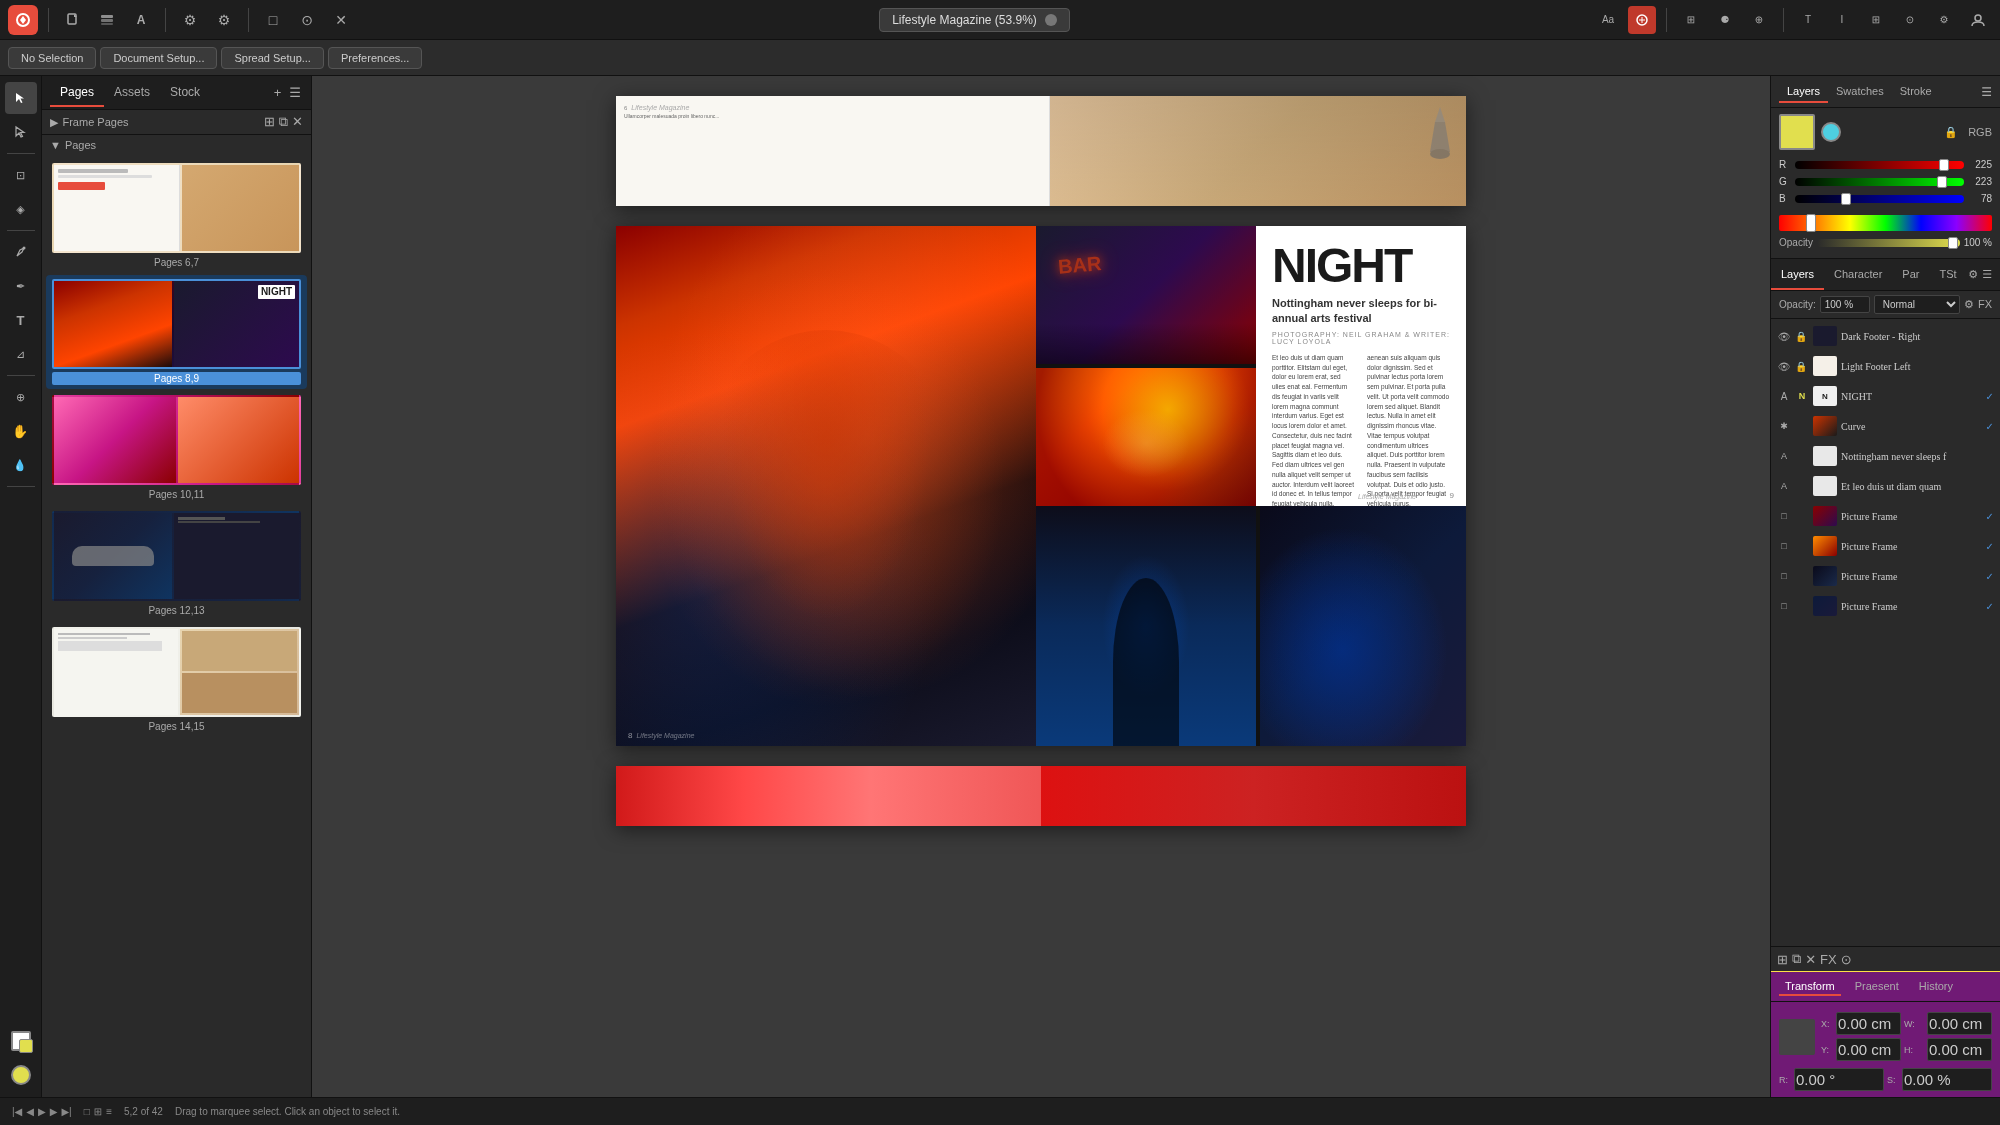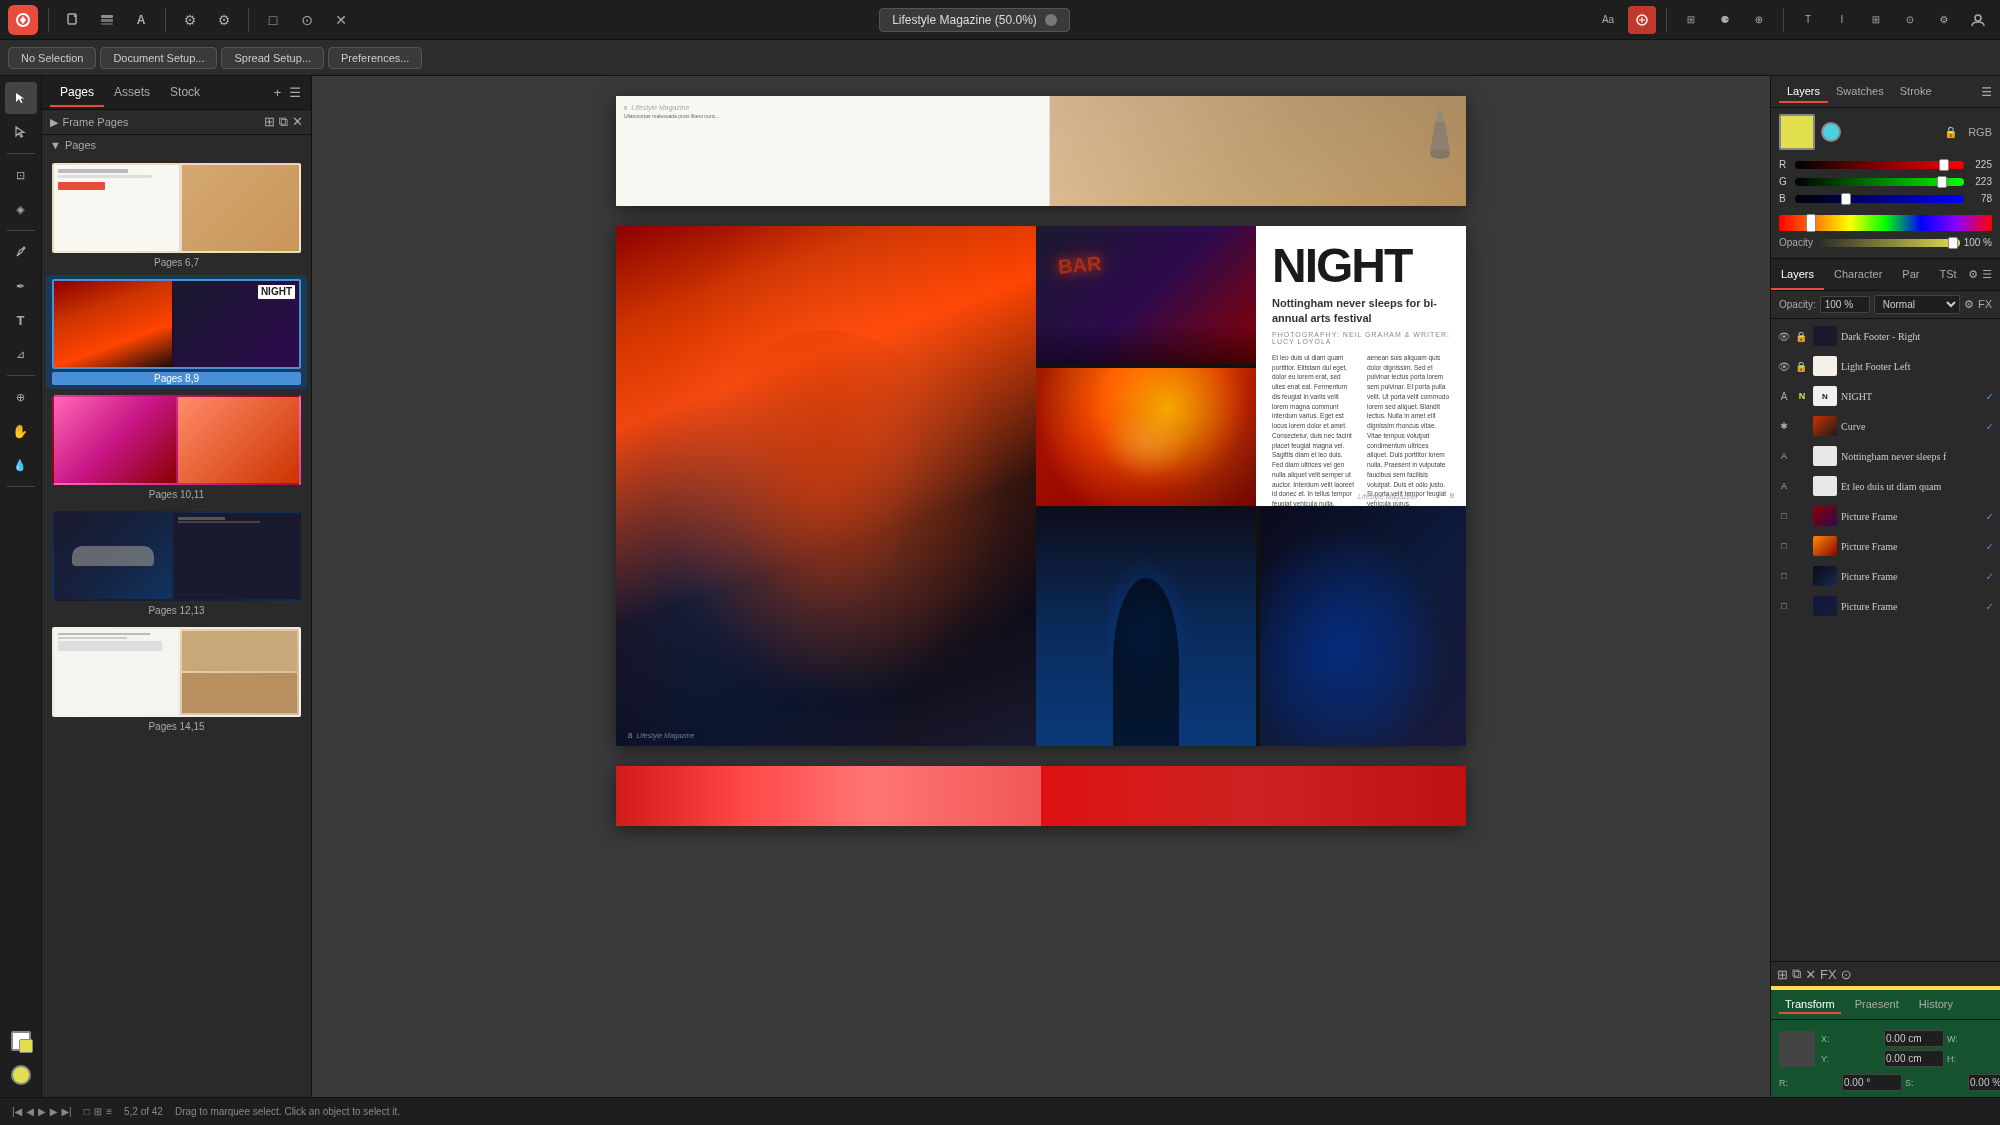--- a/index.html
+++ b/index.html
@@ -633,22 +633,22 @@
     .layer-thumb-curve { background: linear-gradient(135deg, #cc3300, #1a1a1a); }
     .layer-thumb-text { background: #f0f0f0; display: flex; align-items: center; justify-content: center; font-size: 8px; font-weight: bold; color: #1a1a1a; }
     .layer-thumb-subtitle { background: #e8e8e8; }
     .layer-thumb-pic1 { background: linear-gradient(135deg, #8b0000, #2d0a4e); }
     .layer-thumb-pic2 { background: linear-gradient(135deg, #ff8c00, #8b0000); }
     .layer-thumb-pic3 { background: linear-gradient(135deg, #0a0a1a, #1a2a4a); }
     .layer-thumb-pic4 { background: linear-gradient(135deg, #0d1a3a, #1a1a3a); }
 
     
     .transform-section {
-      border-top: 4px solid #fde047;
-      background: #14532d;
+      border-top: 1px solid #fde047;
+      background: #701a75;
     }
     .transform-header {
       display: flex;
       align-items: center;
       padding: 4px 8px;
       gap: 8px;
       border-bottom: 1px solid #111;
       height: 30px;
     }
     .transform-tab {
@@ -671,24 +671,23 @@
       align-items: center;
       gap: 3px;
     }
     .field-label { font-size: 9px; color: #aaa; width: 12px; }
     .field-input {
       flex: 1;
       background: #1e1e1e;
       border: 1px solid #444;
       border-radius: 2px;
       color: #ccc;
-      font-size: 10px;
+      font-size: 15px;
       padding: 2px 1px;
       width: 60px;
-      margin-left: 48px;
     }
 
     
     .layers-actions {
       display: flex;
       align-items: center;
       padding: 4px 6px;
       border-top: 1px solid #111;
       gap: 4px;
     }
@@ -749,21 +748,21 @@
   <div class="toolbar-sep"></div>
   <div class="toolbar-icon">⚙</div>
   <div class="toolbar-icon">⚙</div>
   <div class="toolbar-sep"></div>
   <div class="toolbar-icon">□</div>
   <div class="toolbar-icon">⊙</div>
   <div class="toolbar-icon">✕</div>
 
   <div class="toolbar-center">
     <div class="doc-title-bar">
-      <span>Lifestyle Magazine (50.0%)</span>
+      <span>Lifestyle Magazine (53.9%)</span>
       <div class="doc-title-close"></div>
     </div>
   </div>
 
   <div class="toolbar-icon" style="font-size:10px;color:#aaa;">Aa</div>
   <div class="toolbar-icon active">
     <svg width="14" height="14" viewBox="0 0 14 14">
         <circle cx="7" cy="7" r="5" fill="none" stroke="white" stroke-width="1.5"></circle>
         <path d="M4 7 L10 7 M7 4 L7 10" stroke="white" stroke-width="1"></path>
       </svg>

